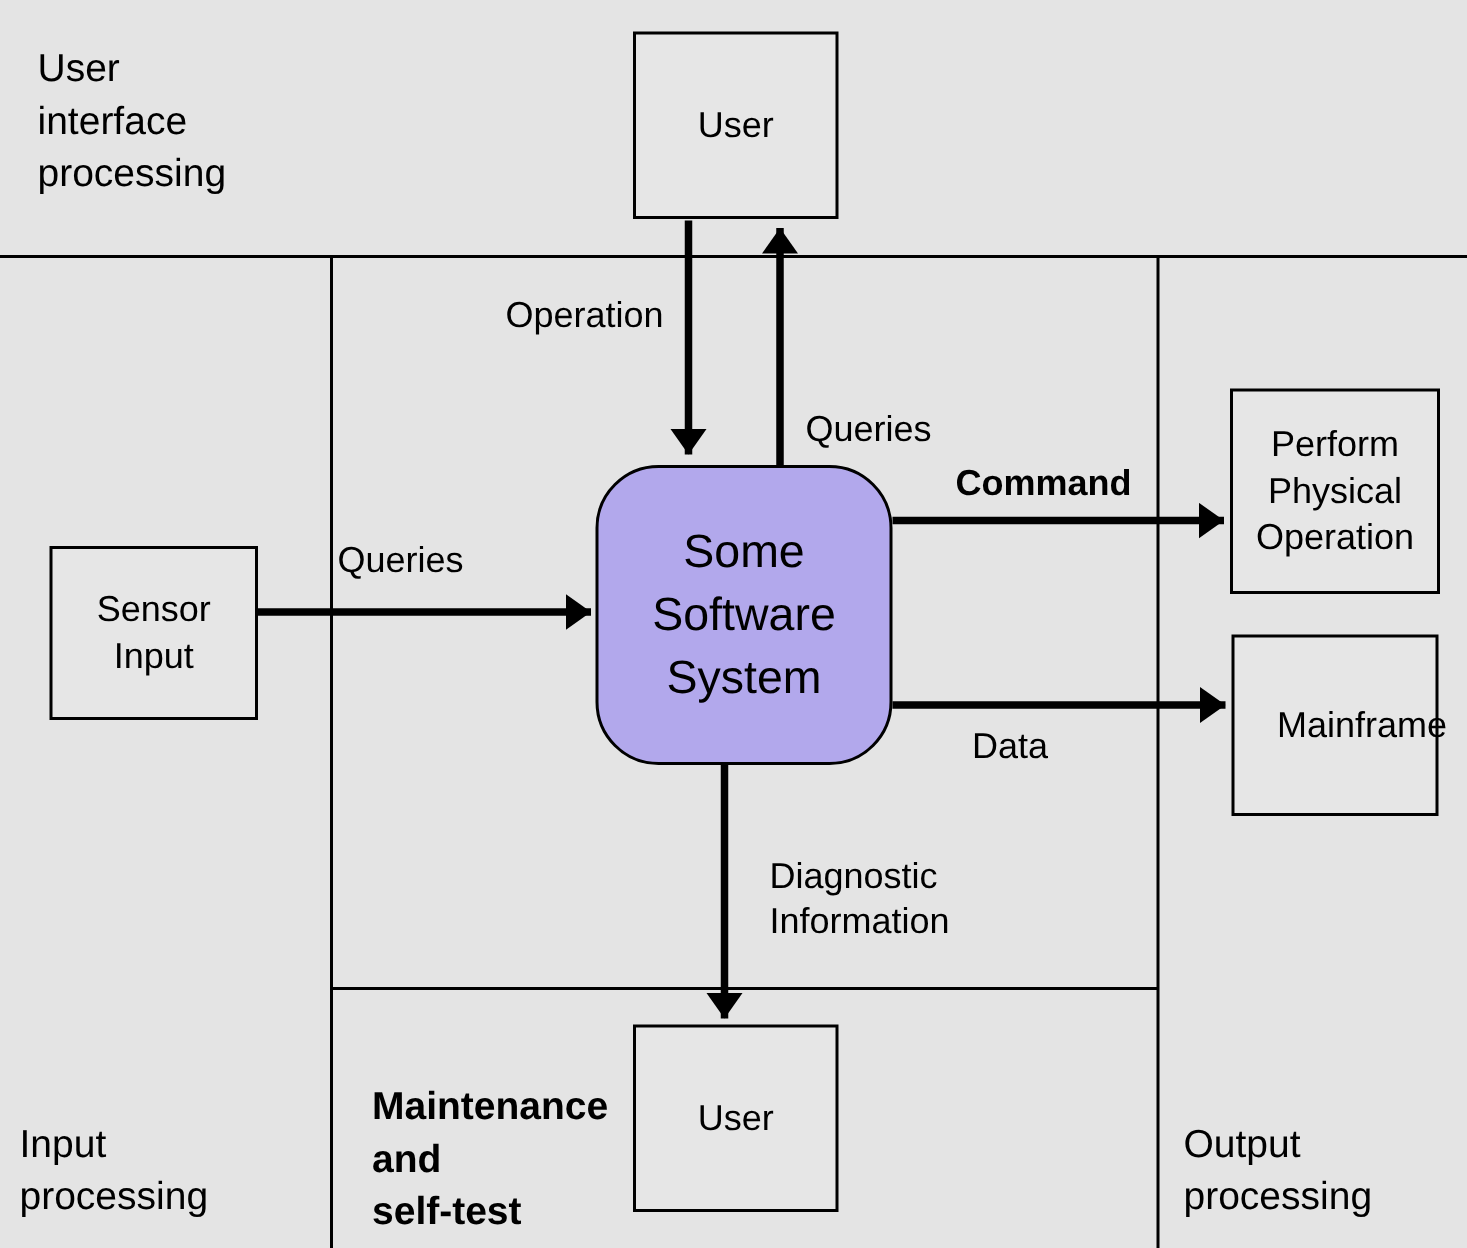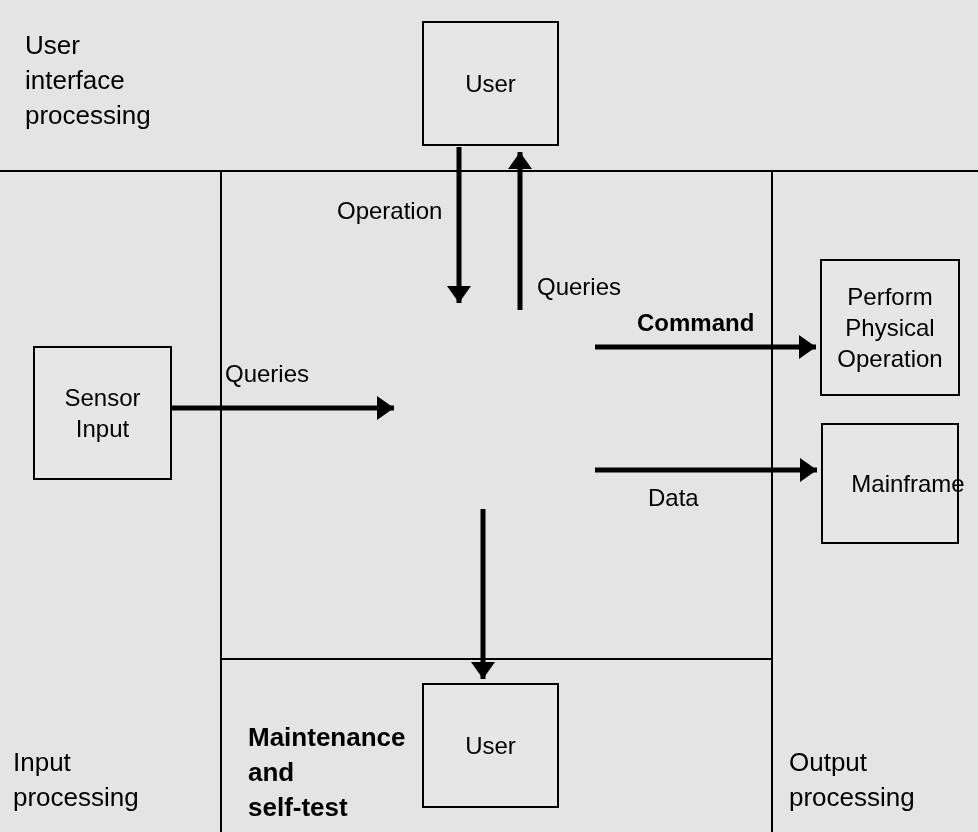--- a/index.html
+++ b/index.html
@@ -82,42 +82,47 @@
       <line x1="520" y1="310" x2="520" y2="152" marker-end="url(#ah)"></line>
       <line x1="172" y1="408" x2="394" y2="408" marker-end="url(#ah)"></line>
       <line x1="595" y1="347" x2="816" y2="347" marker-end="url(#ah)"></line>
       <line x1="595" y1="470" x2="817" y2="470" marker-end="url(#ah)"></line>
       <line x1="483" y1="509" x2="483" y2="679" marker-end="url(#ah)"></line>
     </g>
   </svg>
 
   <div class="node" style="left:422px; top:21px; width:137px; height:125px;">User</div>
 
-  <div class="node" style="left:33px; top:346px; width:139px; height:134px;text-align:center;">Sensor
+  <div class="node" style="left:33px; top:364px; width:139px; height:116px;text-align:center;">Sensor
 Input</div>
 
+  <div class="node system" style="left:397px; top:310px; width:198px; height:200px;">Some
+Software
+System</div>
 
   <div class="node" style="left:820px; top:259px; width:140px; height:137px;">Perform
 Physical
 Operation</div>
 
   <div class="node" style="left:821px; top:423px; width:138px; height:121px;padding-left:36px;">Mainframe</div>
 
   <div class="node" style="left:422px; top:683px; width:137px; height:125px;">User</div>
 
   <div class="flow-label" style="left:337px; top:196px;">Operation</div>
 
   <div class="flow-label" style="left:537px; top:272px;">Queries</div>
 
   <div class="flow-label" style="left:637px; top:308px;font-weight:bold;">Command</div>
 
   <div class="flow-label" style="left:225px; top:359px;">Queries</div>
 
   <div class="flow-label" style="left:648px; top:483px;">Data</div>
 
+  <div class="flow-label" style="left:513px; top:570px;">Diagnostic
+Information</div>
 
   <div class="region-label" style="left:25px; top:28px;">User
 interface
 processing</div>
 
   <div class="region-label" style="left:13px; top:745px;">Input
 processing</div>
 
   <div class="region-label" style="left:248px; top:720px;font-weight:bold;">Maintenance
 and

